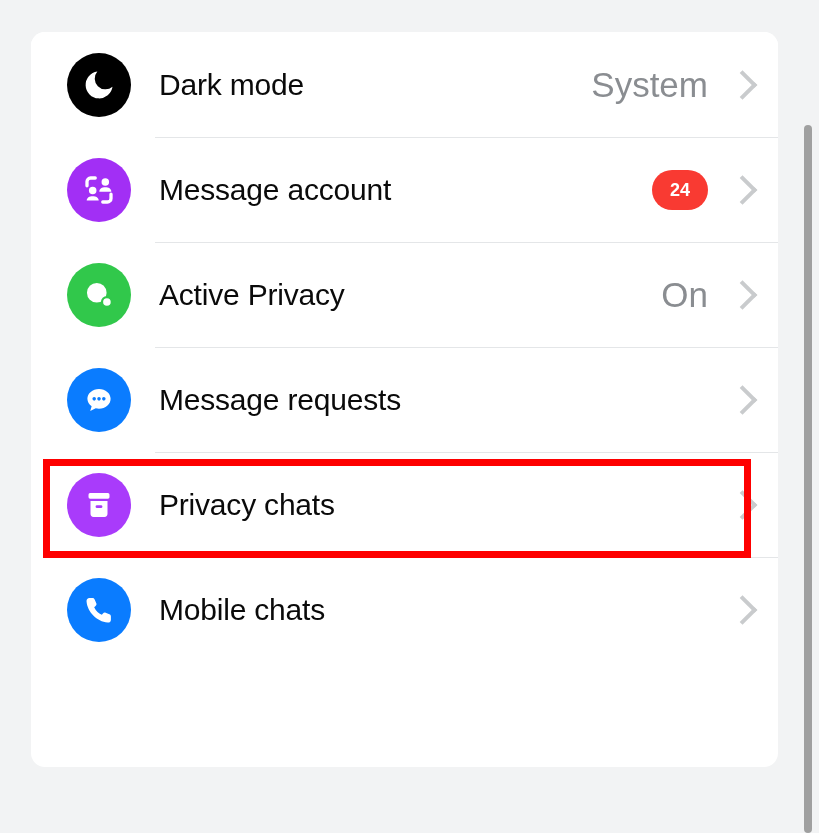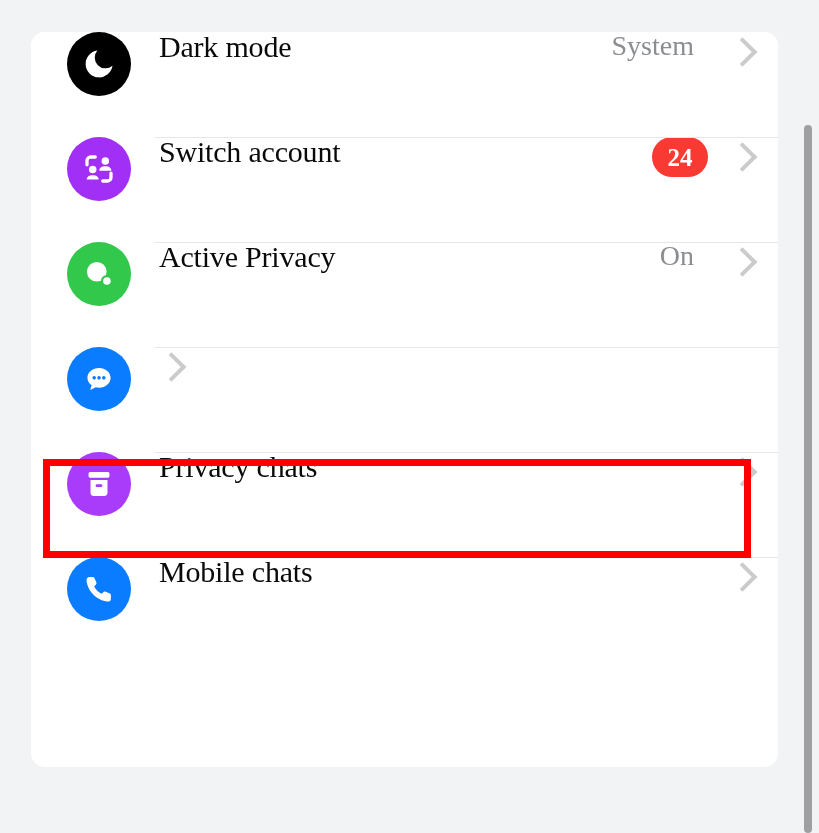--- a/index.html
+++ b/index.html
@@ -31,27 +31,27 @@
   .settings-list {
     display: flex;
     flex-direction: column;
     height: 100%;
   }
 
   
   .row {
     position: relative;
     display: flex;
+    align-items: center;
     height: 105px;
     flex: 0 0 105px;
     padding-left: 36px;
     padding-right: 22px;
     background: #ffffff;
     cursor: pointer;
-    font-family: Liberation Serif, serif;
   }
 
   
   .row + .row::before {
     content: "";
     position: absolute;
     top: 0;
     left: 124px;
     right: 0;
     height: 1px;
@@ -76,39 +76,39 @@
     font-size: 30px;
     line-height: 1;
     color: #0a0a0a;
     letter-spacing: -0.2px;
     white-space: nowrap;
     flex: 1 1 auto;
   }
 
   
   .row-value {
-    font-size: 28px;
+    font-size: 35px;
     line-height: 1;
     color: #8a8d91;
     white-space: nowrap;
-    margin-right: 36px;
+    margin-right: 22px;
   }
 
   
   .count-badge {
     display: inline-flex;
     align-items: center;
     justify-content: center;
     min-width: 56px;
     height: 40px;
     padding: 0 13px;
     border-radius: 20px;
     background: #f93a32;
     color: #ffffff;
-    font-size: 25px;
+    font-size: 18px;
     font-weight: bold;
     line-height: 1;
     margin-right: 22px;
   }
 
   
   .chevron {
     width: 26px;
     height: 40px;
     flex: 0 0 26px;
@@ -171,21 +171,21 @@
       <div class="icon-badge" style="background:#a22ff5;">
         <svg width="36" height="36" viewBox="0 0 24 24" aria-hidden="true">
           <path d="M4 9.2V6.4A2.4 2.4 0 0 1 6.4 4h3.1" fill="none" stroke="#ffffff" stroke-width="2.2" stroke-linecap="round"></path>
           <path d="M20 14.8v2.8a2.4 2.4 0 0 1-2.4 2.4h-3.1" fill="none" stroke="#ffffff" stroke-width="2.2" stroke-linecap="round"></path>
           <circle cx="16.2" cy="6.6" r="2.5" fill="#ffffff"></circle>
           <path d="M12.2 13.1c0-1.9 1.8-2.9 4-2.9s4 1 4 2.9z" fill="#ffffff"></path>
           <circle cx="7.8" cy="12.4" r="2.5" fill="#ffffff"></circle>
           <path d="M3.8 19c0-1.9 1.8-2.9 4-2.9s4 1 4 2.9z" fill="#ffffff"></path>
         </svg>
       </div>
-      <div class="row-label">Switch account</div>
+      <div class="row-label">Message account</div>
       <div class="count-badge">24</div>
       <div class="chevron"></div>
     </div>
 
     <div class="row">
       <div class="icon-badge" style="background:#31c84b;">
         <svg width="38" height="38" viewBox="0 0 24 24" aria-hidden="true">
           <circle cx="10.6" cy="10.6" r="6.2" fill="#ffffff"></circle>
           <circle cx="17" cy="16.4" r="3.1" fill="#ffffff" stroke="#31c84b" stroke-width="1.4"></circle>
         </svg>
@@ -197,20 +197,21 @@
 
     <div class="row">
       <div class="icon-badge" style="background:#0a7cff;">
         <svg width="34" height="34" viewBox="0 0 24 24" aria-hidden="true">
           <path d="M12 4.2c4.6 0 8.2 3.1 8.2 7 0 3.9-3.6 7-8.2 7a10 10 0 0 1-2.3-.3l-3.9 1.8 1-3.3A6.6 6.6 0 0 1 3.8 11.2c0-3.9 3.6-7 8.2-7z" fill="#ffffff"></path>
           <circle cx="8.6" cy="11.2" r="1.25" fill="#0a7cff"></circle>
           <circle cx="12" cy="11.2" r="1.25" fill="#0a7cff"></circle>
           <circle cx="15.4" cy="11.2" r="1.25" fill="#0a7cff"></circle>
         </svg>
       </div>
+      <div class="row-label">Message requests</div>
       <div class="chevron"></div>
     </div>
 
     <div class="row">
       <div class="icon-badge" style="background:#a93bfb;">
         <svg width="34" height="34" viewBox="0 0 24 24" aria-hidden="true">
           <rect x="4.6" y="3.6" width="14.8" height="3.9" rx="1.1" fill="#ffffff"></rect>
           <path d="M6 9.1h12v9.1a2.2 2.2 0 0 1-2.2 2.2H8.2A2.2 2.2 0 0 1 6 18.2z" fill="#ffffff"></path>
           <rect x="9.6" y="12.1" width="4.8" height="2.1" rx="1" fill="#a93bfb"></rect>
         </svg>

